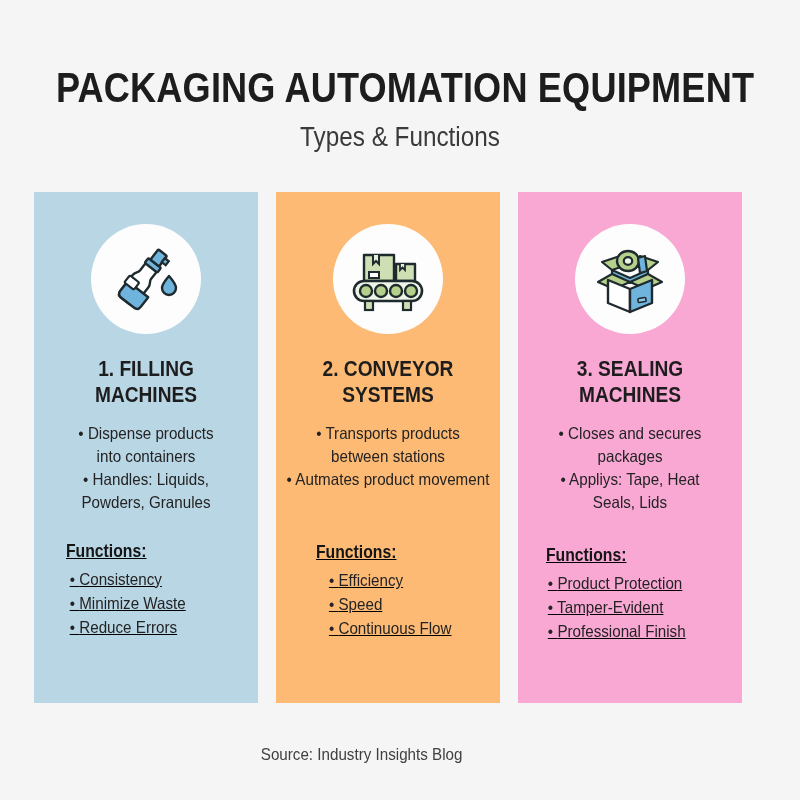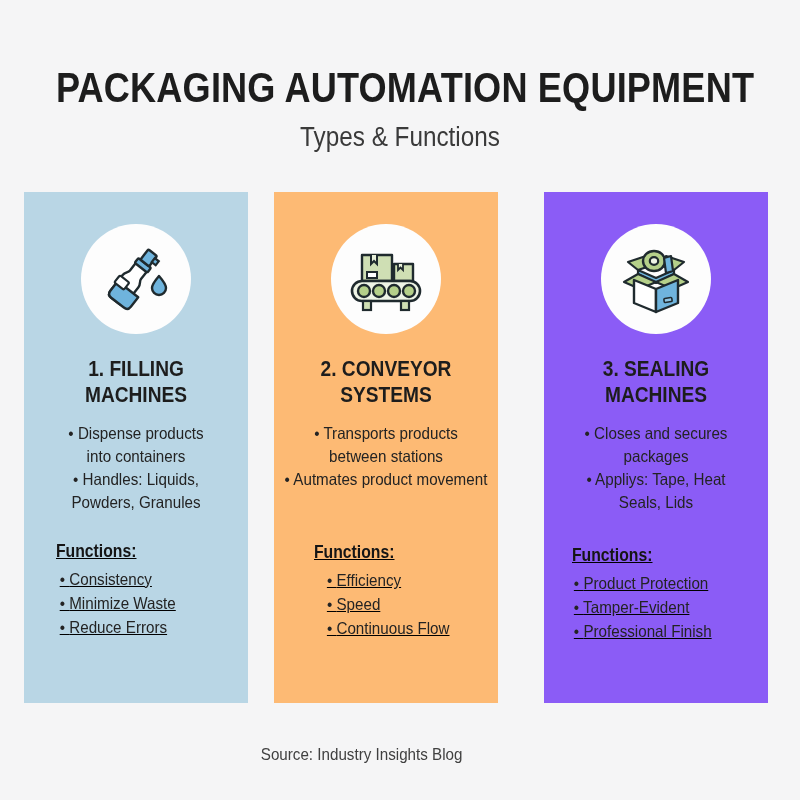--- a/index.html
+++ b/index.html
@@ -38,39 +38,39 @@
     font-weight: 400;
     transform: scaleX(0.9);
     transform-origin: center;
     white-space: nowrap;
   }
 
   
   .cards {
     position: absolute;
     top: 192px;
-    left: 24px;
+    left: 34px;
     width: 724px;
     height: 511px;
     display: flex;
-    gap: 26px;
+    gap: 18px;
   }
   .card {
     width: 224px;
     height: 511px;
     position: relative;
     box-sizing: border-box;
     padding: 0 10px;
     display: flex;
     flex-direction: column;
     align-items: center;
   }
   .card.blue  { background: #b9d6e5; }
   .card.green { background: #fdba74; }
-  .card.grey  { background: #8b5cf6; margin-left: 20px; }
+  .card.grey  { background: #f9a8d4; }
 
   .icon-badge {
     width: 110px;
     height: 110px;
     border-radius: 50%;
     background: #fdfdfd;
     margin-top: 32px;
     display: flex;
     align-items: center;
     justify-content: center;

